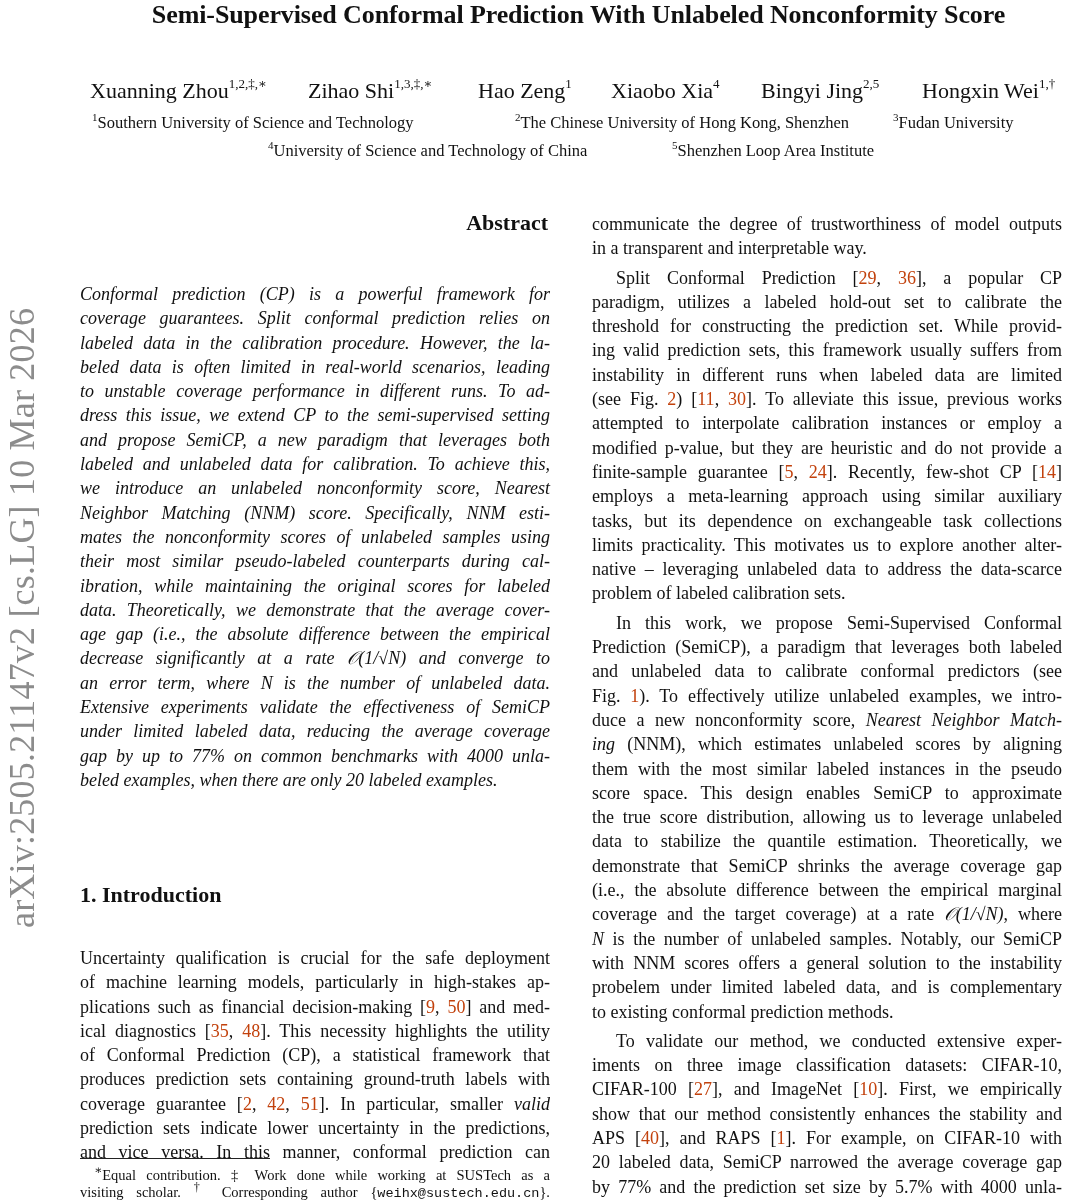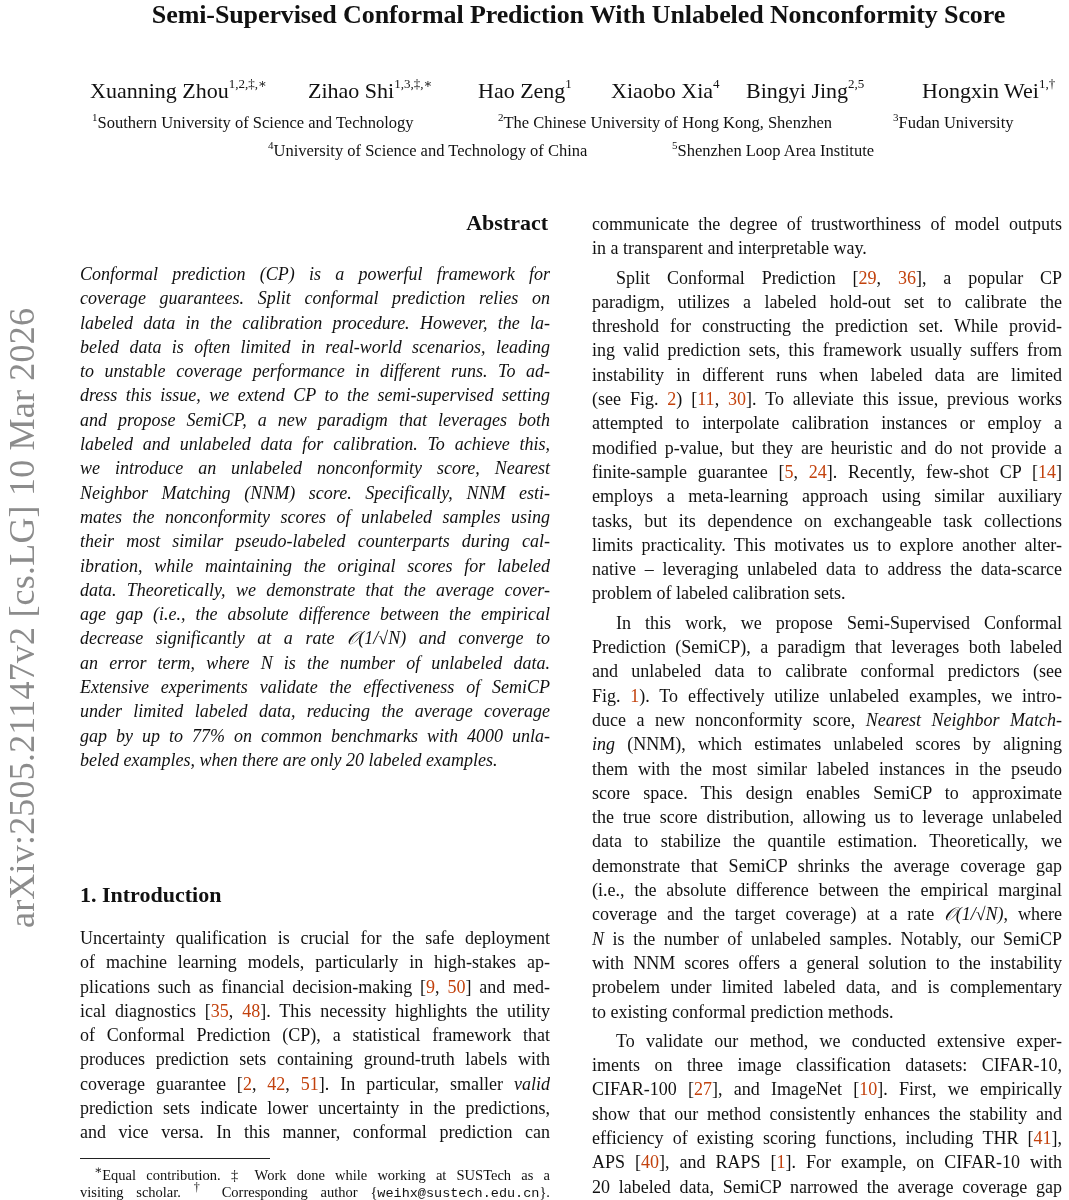--- a/index.html
+++ b/index.html
@@ -18,21 +18,21 @@
   .author { position: absolute; top: 0; }
   .author sup { font-size: 13px; position: relative; top: -2px; }
   .affil { position: absolute; font-size: 16.5px; line-height: 20px; white-space: nowrap; }
   .affil sup { font-size: 11px; }
   .arxiv-stamp {
     position: absolute; left: 2px; top: 928px; transform-origin: 0 0;
     transform: rotate(-90deg); font-size: 36px; color: #8c8c8c; white-space: nowrap;
     font-family: "Liberation Serif", serif; line-height: 40px; letter-spacing: 0.2px;
   }
   .col { position: absolute; width: 470px; font-size: 18px; line-height: 24.3px; }
-  .col-left { left: 80px; }
+  .col-left { left: 80px; margin-top: 20px; }
   .col-right { left: 592px; }
   .abstract-h { position: absolute; left: 80px; top: 210px; width: 468px; text-align: right; font-weight: bold; font-size: 22px; }
   .abstract-body { top: 262px; font-style: italic; text-align: justify; }
   .intro-h { position: absolute; left: 80px; top: 882px; font-weight: bold; font-size: 22px; }
   .intro-body { top: 926px; text-align: justify; }
   .line { display: block; text-align: justify; text-align-last: justify; white-space: nowrap; height: 24.3px; }
   .line.last { text-align-last: left; }
   .cite { color: #c2410c; }
   .rule { position: absolute; left: 80px; top: 1158px; width: 190px; height: 1px; background: #222; }
   .footnote { position: absolute; left: 80px; top: 1162px; width: 470px; font-size: 14.5px; line-height: 17px; text-align: justify; }
@@ -43,26 +43,26 @@
 </head>
 <body>
 
 <div class="title" style="top:1px;padding-left:44px;">Semi-Supervised Conformal Prediction With Unlabeled Nonconformity Score</div>
 
 <div class="authors">
   <span class="author" style="left:0px;"><span>Xuanning Zhou</span><sup>1,2,‡,∗</sup></span>
   <span class="author" style="left:218px;"><span>Zihao Shi</span><sup>1,3,‡,∗</sup></span>
   <span class="author" style="left:388px;"><span>Hao Zeng</span><sup>1</sup></span>
   <span class="author" style="left:521px;"><span>Xiaobo Xia</span><sup>4</sup></span>
-  <span class="author" style="left:656px;text-align:center;"><span>Bingyi Jing</span><sup>2,5</sup></span>
+  <span class="author" style="left:671px;text-align:center;"><span>Bingyi Jing</span><sup>2,5</sup></span>
   <span class="author" style="left:832px;"><span>Hongxin Wei</span><sup>1,†</sup></span>
 </div>
 
 <div class="affil" style="left:92px; top:107px;"><sup>1</sup><span>Southern University of Science and Technology</span></div>
-<div class="affil" style="left:498px; top:107px;"><sup>2</sup><span>The Chinese University of Hong Kong, Shenzhen</span></div>
+<div class="affil" style="left:515px; top:107px;"><sup>2</sup><span>The Chinese University of Hong Kong, Shenzhen</span></div>
 <div class="affil" style="left:893px; top:107px;"><sup>3</sup><span>Fudan University</span></div>
 <div class="affil" style="left:268px; top:135px;"><sup>4</sup><span>University of Science and Technology of China</span></div>
 <div class="affil" style="left:672px; top:135px;"><sup>5</sup><span>Shenzhen Loop Area Institute</span></div>
 
 <div class="arxiv-stamp">arXiv:2505.21147v2  [cs.LG]  10 Mar 2026</div>
 
 <div class="abstract-h">Abstract</div>
 
 <div class="col col-left abstract-body">
   <span class="line">Conformal prediction (CP) is a powerful framework for</span>
@@ -142,17 +142,16 @@
   <span class="line"><span>coverage and the target coverage) at a rate </span><span class="math">𝒪(1/√N)</span><span>, where</span></span>
   <span class="line"><span class="math">N</span><span> is the number of unlabeled samples. Notably, our SemiCP</span></span>
   <span class="line">with NNM scores offers a general solution to the instability</span>
   <span class="line">probelem under limited labeled data, and is complementary</span>
   <span class="line last">to existing conformal prediction methods.</span>
   <div style="height:5px;"></div>
   <span class="line" style="padding-left:24px;">To validate our method, we conducted extensive exper-</span>
   <span class="line">iments on three image classification datasets:  CIFAR-10,</span>
   <span class="line"><span>CIFAR-100 [</span><a class="cite">27</a><span>], and ImageNet [</span><a class="cite">10</a><span>]. First, we empirically</span></span>
   <span class="line">show that our method consistently enhances the stability and</span>
-  <span class="line"><span>efficiency of existing scoring functions, including THR [</span><a class="cite">41</a><span>],</span></span>
   <span class="line"><span>APS [</span><a class="cite">40</a><span>], and RAPS [</span><a class="cite">1</a><span>]. For example, on CIFAR-10 with</span></span>
   <span class="line">20 labeled data, SemiCP narrowed the average coverage gap</span>
   <span class="line">by 77% and the prediction set size by 5.7% with 4000 unla-</span>
 </div>
 
 </body></html>

